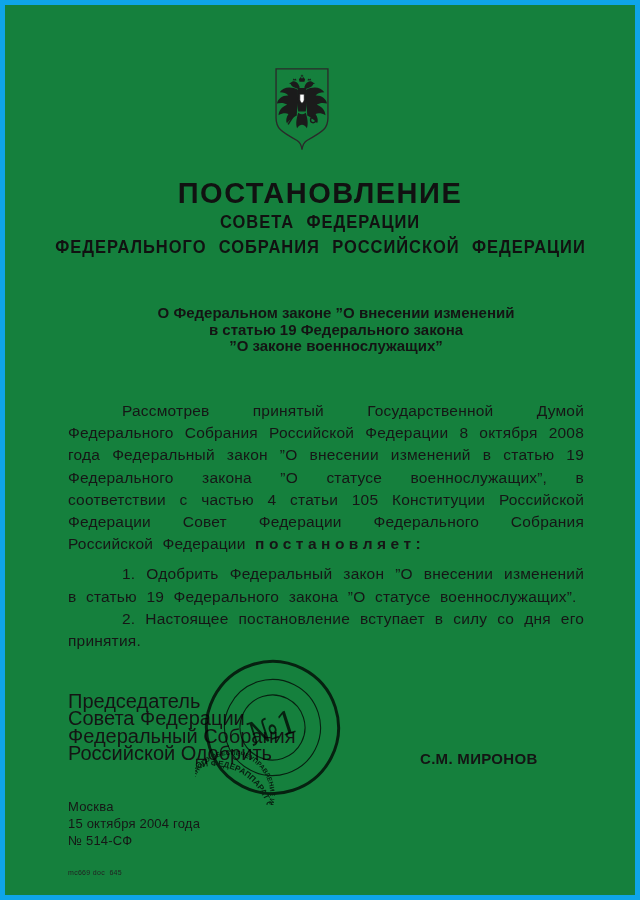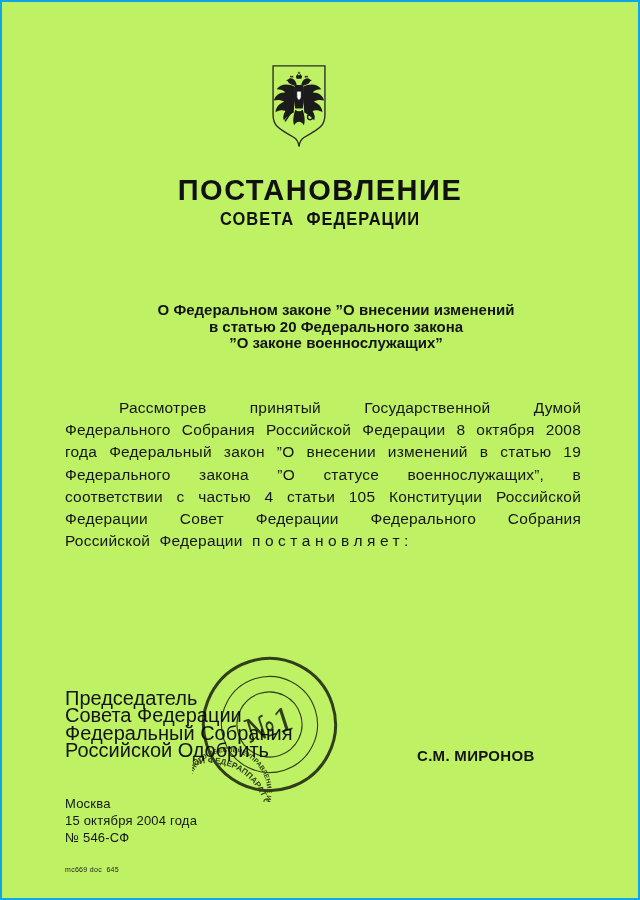--- a/index.html
+++ b/index.html
@@ -1,21 +1,21 @@
 <!DOCTYPE html>
 <html><head>
 <meta charset="utf-8">
 <style>
   * { margin:0; padding:0; box-sizing:border-box; }
   html,body { background:#ffffff; }
   .page {
     position:relative;
     width:640px; height:900px;
-    background:#bef264;
-    border:2px solid #0ea5e9;
+    background:#15803d;
+    border:5px solid #0ea5e9;
     overflow:hidden;
     font-family:"Liberation Sans","DejaVu Sans",sans-serif;
     color:#161616;
   }
   .emblem { position:absolute; left:266px; top:62px; width:62px; height:84px; }
   .title {
     position:absolute; top:172px; left:0; width:100%;
     text-align:center; font-size:29px; font-weight:bold; letter-spacing:1.5px;
     color:#111;
   }
@@ -33,21 +33,21 @@
     color:#141414;
     padding-left:32px;
   }
   .body-text {
     position:absolute; top:395px; left:63px; width:516px;
     font-size:15.5px; line-height:22.2px; text-align:justify;
     letter-spacing:0.2px; word-spacing:5px;
   }
   .body-text p { text-indent:54px; margin:0; }
   .items { margin-top:8px; }
-  .decree-word { font-weight:normal; letter-spacing:4.5px;margin-top:44px; }
+  .decree-word { font-weight:bold; letter-spacing:4.5px;margin-top:44px; }
   .signature-block {
     position:absolute; top:688px; left:63px;
     font-weight:normal; font-size:20px; line-height:17.4px;
     color:#141414;
   }
   .signer-name {
     position:absolute; top:745px; left:415px;
     font-weight:bold; font-size:15px; letter-spacing:0.3px;
     color:#141414;
   }
@@ -92,30 +92,35 @@
         <circle cx="68" cy="86" r="4.2" fill="none" stroke="#1b1b1b" stroke-width="2.2"></circle>
         <rect x="67.4" y="79" width="1.2" height="3.2"></rect>
         <path d="M46.5,44 h7 v9 c0,3.5 -3.5,5.5 -3.5,5.5 c0,0 -3.5,-2 -3.5,-5.5 z" fill="#ffffff" stroke="#1b1b1b" stroke-width="1"></path>
       </g>
     </svg>
   </div>
 
   <div class="title">ПОСТАНОВЛЕНИЕ</div>
   <div class="org-block">
     <div class="org-line-wrap"><span class="org-line">СОВЕТА ФЕДЕРАЦИИ</span></div>
+    <div class="org-line-wrap"><span class="org-line">ФЕДЕРАЛЬНОГО СОБРАНИЯ РОССИЙСКОЙ ФЕДЕРАЦИИ</span></div>
   </div>
 
   <div class="subject">
     <div>О Федеральном законе ”О внесении изменений</div>
-    <div>в статью 20 Федерального закона</div>
+    <div>в статью 19 Федерального закона</div>
     <div>”О законе военнослужащих”</div>
   </div>
 
   <div class="body-text">
     <p><span>Рассмотрев принятый Государственной Думой Федерального Собрания Российской Федерации 8 октября 2008 года Федеральный закон ”О внесении изменений в статью 19 Федерального закона ”О статусе военнослужащих”, в соответствии с частью 4 статьи 105 Конституции Российской Федерации Совет Федерации Федерального Собрания Российской Федерации</span> <span class="decree-word">постановляет:</span></p>
+    <div class="items">
+      <p>1. Одобрить Федеральный закон ”О внесении изменений в статью 19 Федерального закона ”О статусе военнослужащих”.</p>
+      <p>2. Настоящее постановление вступает в силу со дня его принятия.</p>
+    </div>
   </div>
 
   <div class="signature-block">
     <div>Председатель</div>
     <div>Совета Федерации</div>
     <div>Федеральный Собрания</div>
     <div>Российской Одобрить</div>
   </div>
   <div class="signer-name">С.М. МИРОНОВ</div>
 
@@ -136,18 +141,18 @@
           <textPath href="#stampInner">УПРАВЛЕНИЕ ИНФОРМАЦИОННОГО И ДОКУМЕНТАЦИОННОГО ОБЕСПЕЧЕНИЯ ✱</textPath>
         </text>
         <text class="stamp-number" x="77.5" y="89" text-anchor="middle" font-size="32" fill="#262626">№1</text>
       </g>
     </svg>
   </div>
 
   <div class="place-date">
     <div>Москва</div>
     <div>15 октября 2004 года</div>
-    <div>№ 546-СФ</div>
+    <div>№ 514-СФ</div>
   </div>
 
   <div class="footer-note">mc669 doc  645</div>
 
 </div>
 
 </body></html>

